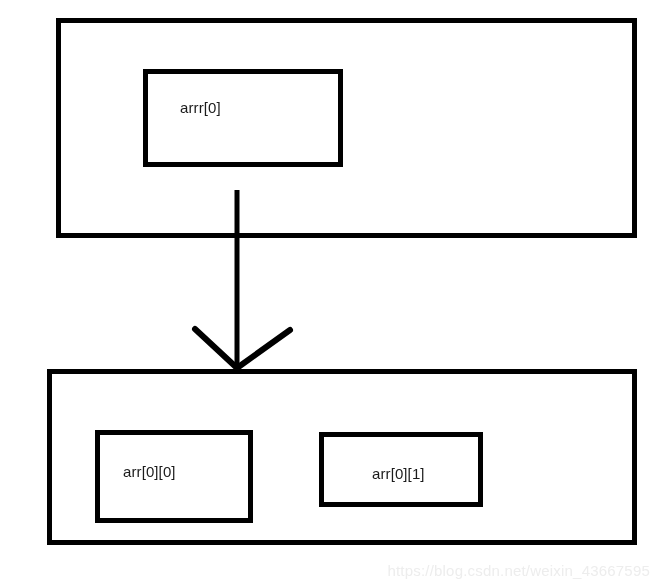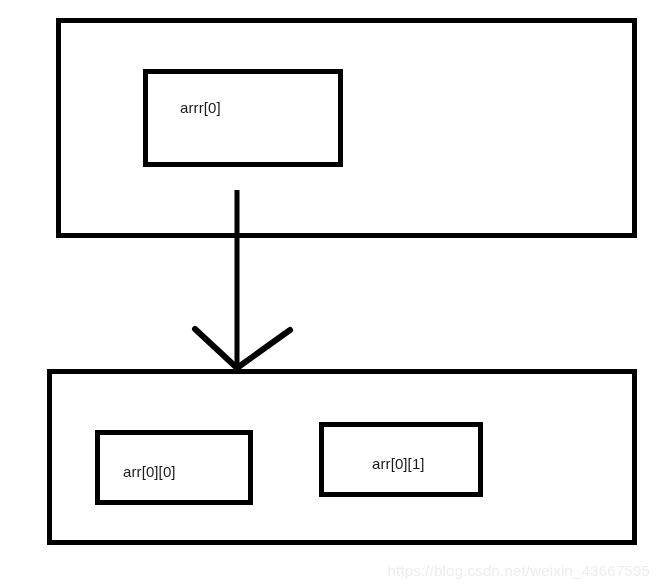--- a/index.html
+++ b/index.html
@@ -59,30 +59,30 @@
   #bottom-container {
     left: 47px;
     top: 369px;
     width: 590px;
     height: 176px;
   }
   #bottom-inner-left {
     left: 43px;      
     top: 56px;       
     width: 158px;
-    height: 75px;
+    height: 93px;
     padding-left: 41px;
   }
   #bottom-inner-left-label {
     left: 23px;
     top: 28px;
   }
   #bottom-inner-right {
     left: 267px;     
-    top: 48px;       
+    top: 58px;       
     width: 164px;
     height: 75px;
   }
   #bottom-inner-right-label {
     left: 48px;
     top: 28px;
   }
 
   
   #connector {

